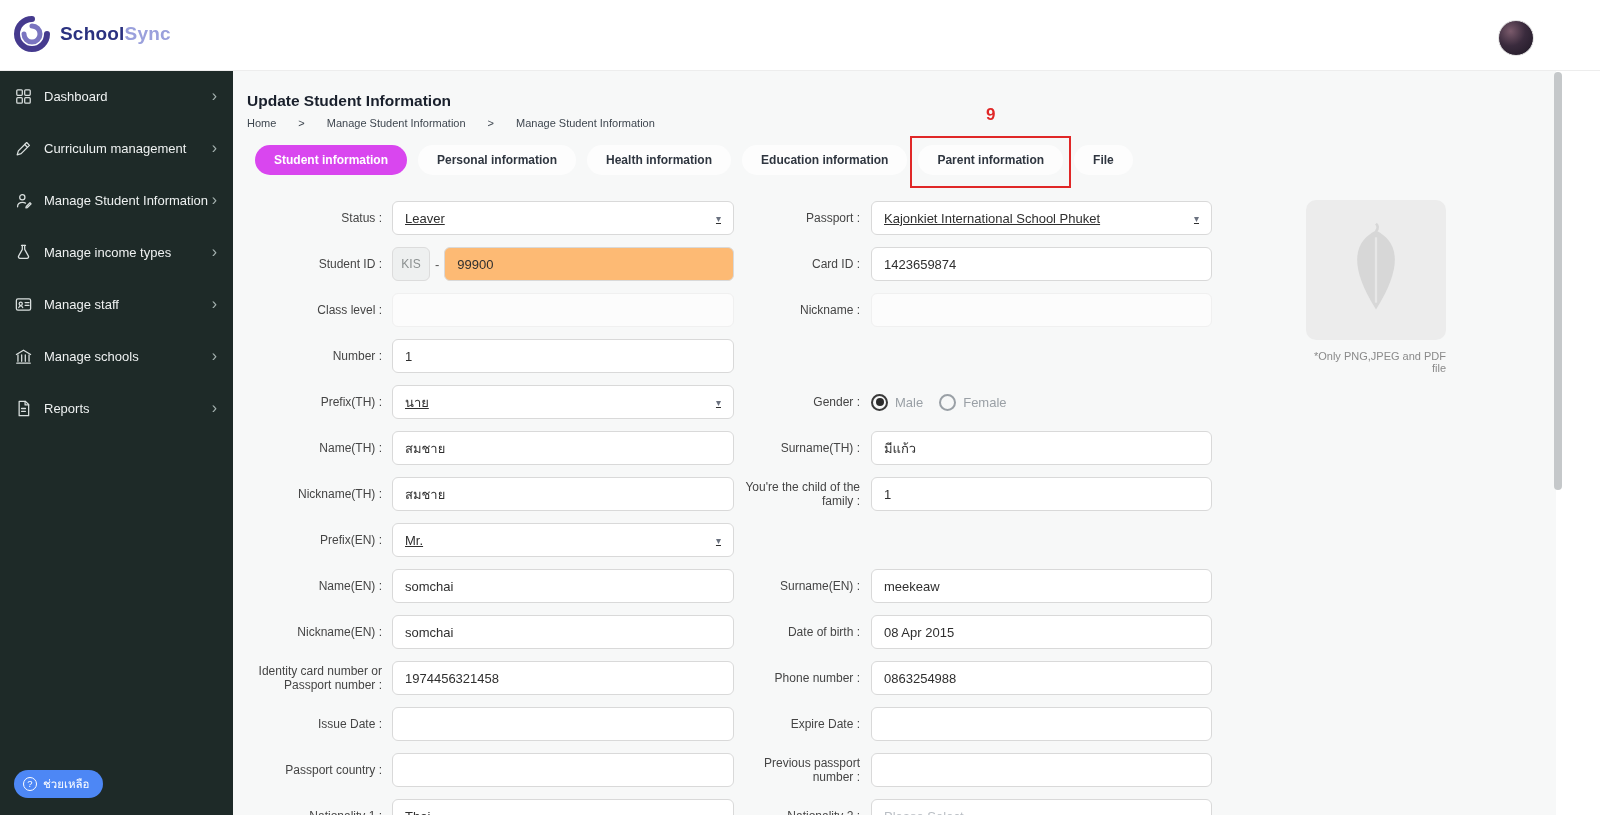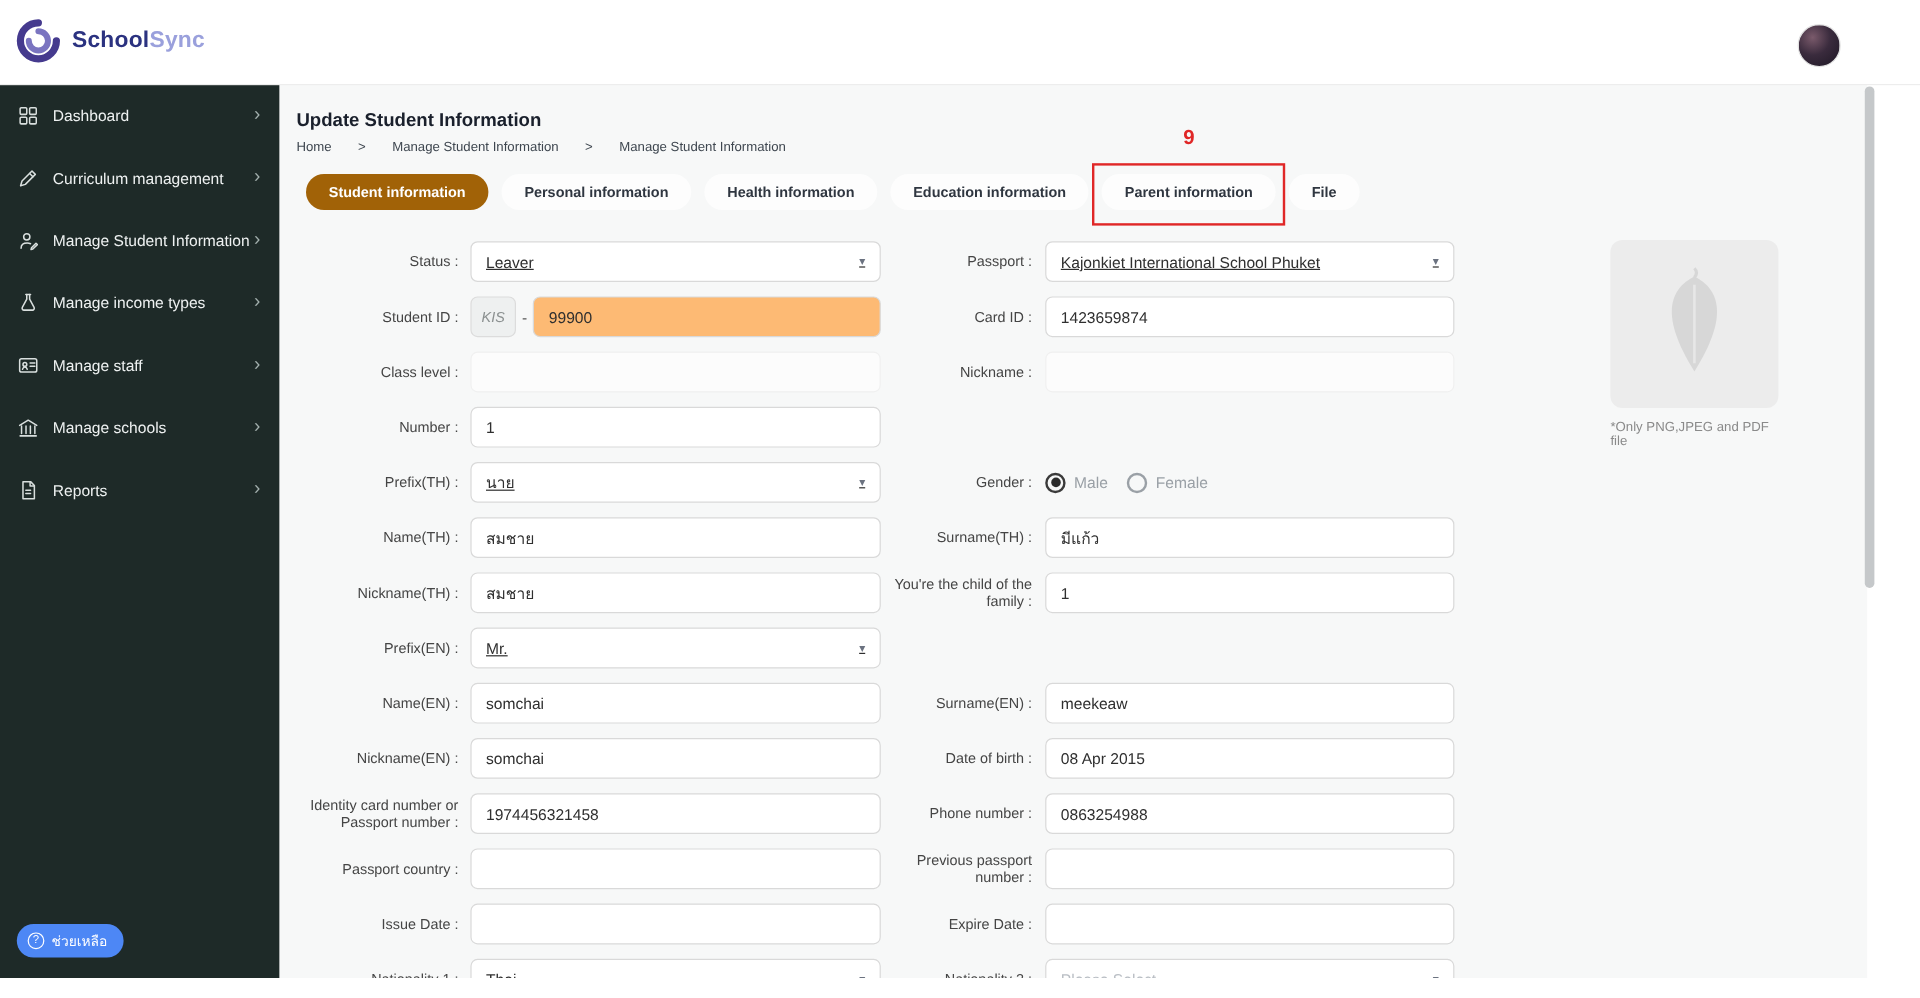--- a/index.html
+++ b/index.html
@@ -34,21 +34,21 @@
   .page-head { padding:22px 0 0 14px; }
   .page-title { font-size:15.5px; font-weight:bold; color:#1a202c; }
   .breadcrumb { margin-top:7px; font-size:11px; color:#3f4750; display:flex; gap:22px; }
   .breadcrumb .sep { color:#3f4750; }
   .crumb-link { cursor:pointer; }
 
   
   .tabs { margin:16px 0 0 22px; display:flex; gap:11px; align-items:center; }
   .tab { background:#fdfdfd; border:none; border-radius:17px; padding:8px 19px; font-size:12px; font-weight:bold;
          color:#2f3640; font-family:"Liberation Sans", sans-serif; cursor:pointer; white-space:nowrap; }
-  .tab.active { background:#a16207; color:#fff; }
+  .tab.active { background:#d946ef; color:#fff; }
   .tab-wrap { position:relative; display:inline-block; }
   .red-box { position:absolute; top:-9px; left:-8px; right:-8px; bottom:-13px; border:2px solid #e02727; pointer-events:none; }
   .red-num { position:absolute; top:-40px; left:50%; transform:translateX(-50%); color:#e02727; font-size:17px; font-weight:bold; }
 
   
   .form { margin-top:26px; padding-left:14px; }
   .row { display:flex; align-items:center; margin-bottom:12px; }
   .lbl { font-size:12px; color:#454545; text-align:right; padding-right:6px; line-height:14px; }
   .lbl.l { width:141px; flex:0 0 141px; }
   .lbl.r { width:128px; flex:0 0 128px; margin-left:4px; }
@@ -58,35 +58,35 @@
   input.field { padding:0 12px; outline:none; font-family:"Liberation Sans", sans-serif; }
   .select { display:flex; align-items:center; justify-content:space-between; padding:0 12px; cursor:pointer;text-decoration:underline; }
   .select .caret { color:#6b7280; font-size:10px; }
   .select .ph { color:#b9bec4; }
   .field.disabled { background:#fcfcfc; border-color:#f0f0f0; }
   .nofield { background:none; border:none; }
 
   
   .id-group { display:flex; align-items:center; width:342px; flex:0 0 342px; margin-left:4px; height:34px; background:none; border:none; }
   .id-addon { width:38px; height:34px; background:#eef0f0; border:1px solid #dcdcdc; border-radius:6px;
-              display:flex; align-items:center; justify-content:center; color:#8b9090; font-size:12px;font-style:italic; }
+              display:flex; align-items:center; justify-content:center; color:#8b9090; font-size:12px; }
   .id-dash { padding:0 5px; color:#555; font-size:13px; }
   .id-input { flex:1; height:34px; background:#fdba74; border:1px solid #d9d9d9; border-radius:6px; padding:0 12px;
               font-size:13px; color:#2f2f2f; outline:none; font-family:"Liberation Sans", sans-serif; }
 
   
   .radios { display:flex; align-items:center; background:none; border:none; }
   .radio { width:17px; height:17px; border-radius:50%; position:relative; flex:0 0 auto; cursor:pointer; }
   .radio.checked { border:2px solid #3a3a3a; }
   .radio.checked::after { content:""; position:absolute; top:2.5px; left:2.5px; width:8px; height:8px; background:#2b2b2b; border-radius:50%; }
   .radio.un { border:2px solid #9aa0a6; margin-left:16px; }
   .rlabel { margin-left:7px; font-size:13px; color:#9aa0a6; cursor:pointer; }
 
   
-  .upload { position:absolute; left:1109px; top:130px; width:140px; text-align:left; }
+  .upload { position:absolute; left:1073px; top:130px; width:140px; text-align:right; }
   .upload-box { width:140px; height:140px; background:#ececec; border-radius:10px; display:flex; align-items:center; justify-content:center; cursor:pointer; }
   .upload-note { margin-top:10px; font-size:11px; color:#8a8a8a; }
 
   
   .scroll-thumb { position:absolute; left:1554px; top:72px; width:8px; height:418px; background:#c5c8ca; border-radius:4px; cursor:pointer; }
 </style>
 </head>
 <body>
 
 <div class="app">
@@ -310,30 +310,30 @@
       </div>
 
       <div class="row">
         <div class="lbl l">Identity card number or Passport number :</div>
         <input class="field l" type="text" value="1974456321458" style="">
         <div class="lbl r">Phone number :</div>
         <input class="field r" type="text" value="0863254988" style="">
       </div>
 
       <div class="row">
+        <div class="lbl l">Issue Date :</div>
+        <input class="field l" type="text" value="" style="">
+        <div class="lbl r">Expire Date :</div>
+        <input class="field r" type="text" value="" style="">
+      </div>
+
+      <div class="row">
         <div class="lbl l">Passport country :</div>
         <input class="field l" type="text" value="" style="">
         <div class="lbl r">Previous passport number :</div>
-        <input class="field r" type="text" value="" style="">
-      </div>
-
-      <div class="row">
-        <div class="lbl l">Issue Date :</div>
-        <input class="field l" type="text" value="" style="">
-        <div class="lbl r">Expire Date :</div>
         <input class="field r" type="text" value="" style="">
       </div>
 
       <div class="row">
         <div class="lbl l">Nationality 1 :</div>
         <div class="field l select">
           <span>Thai</span>
           <span class="caret">▾</span>
         </div>
         <div class="lbl r">Nationality 2 :</div>

